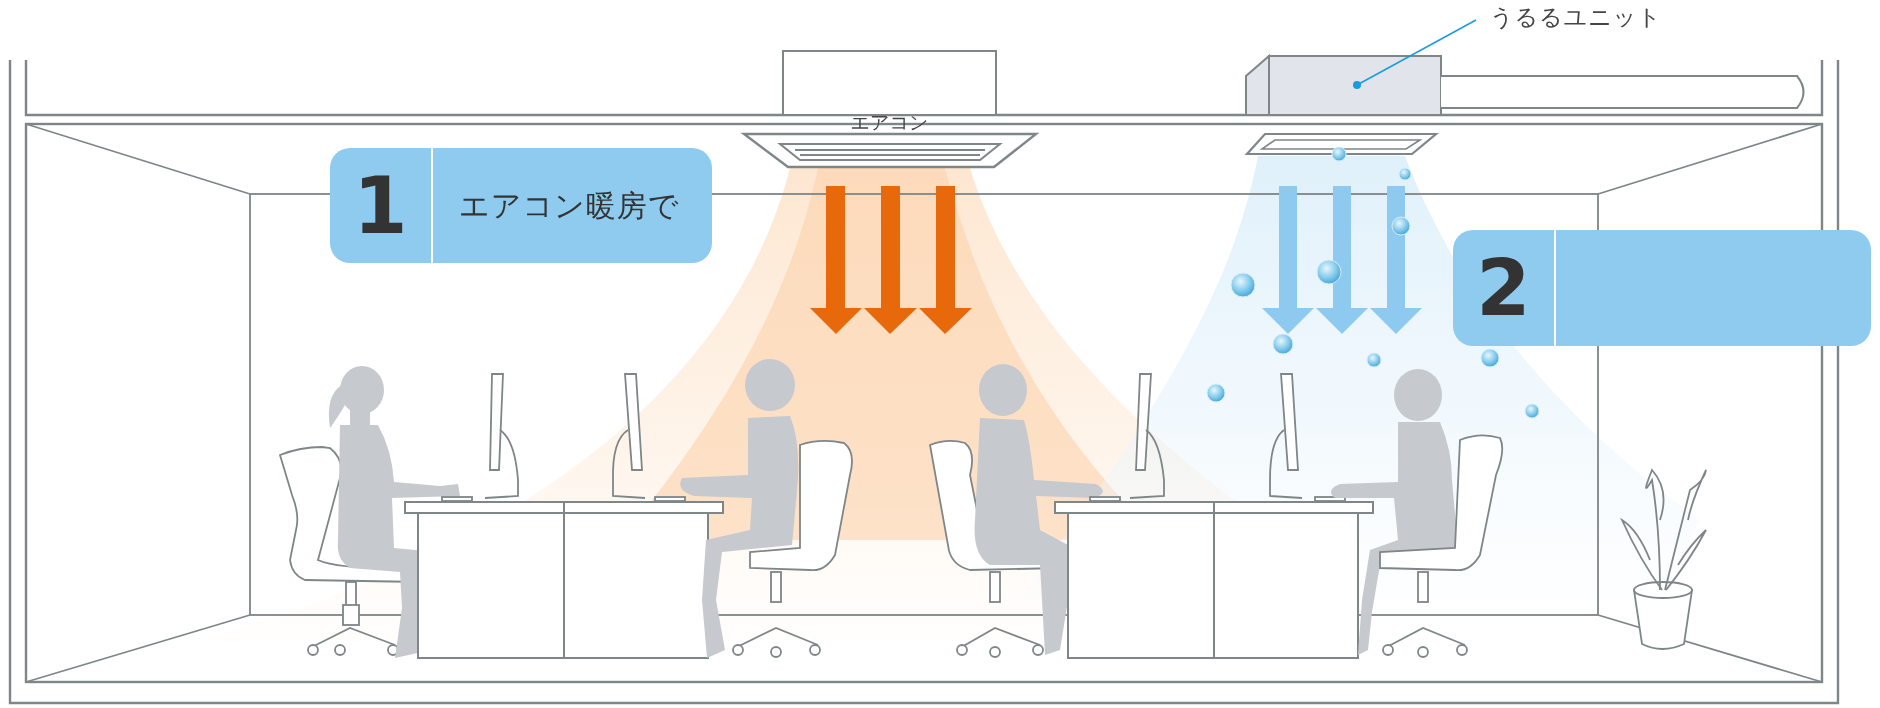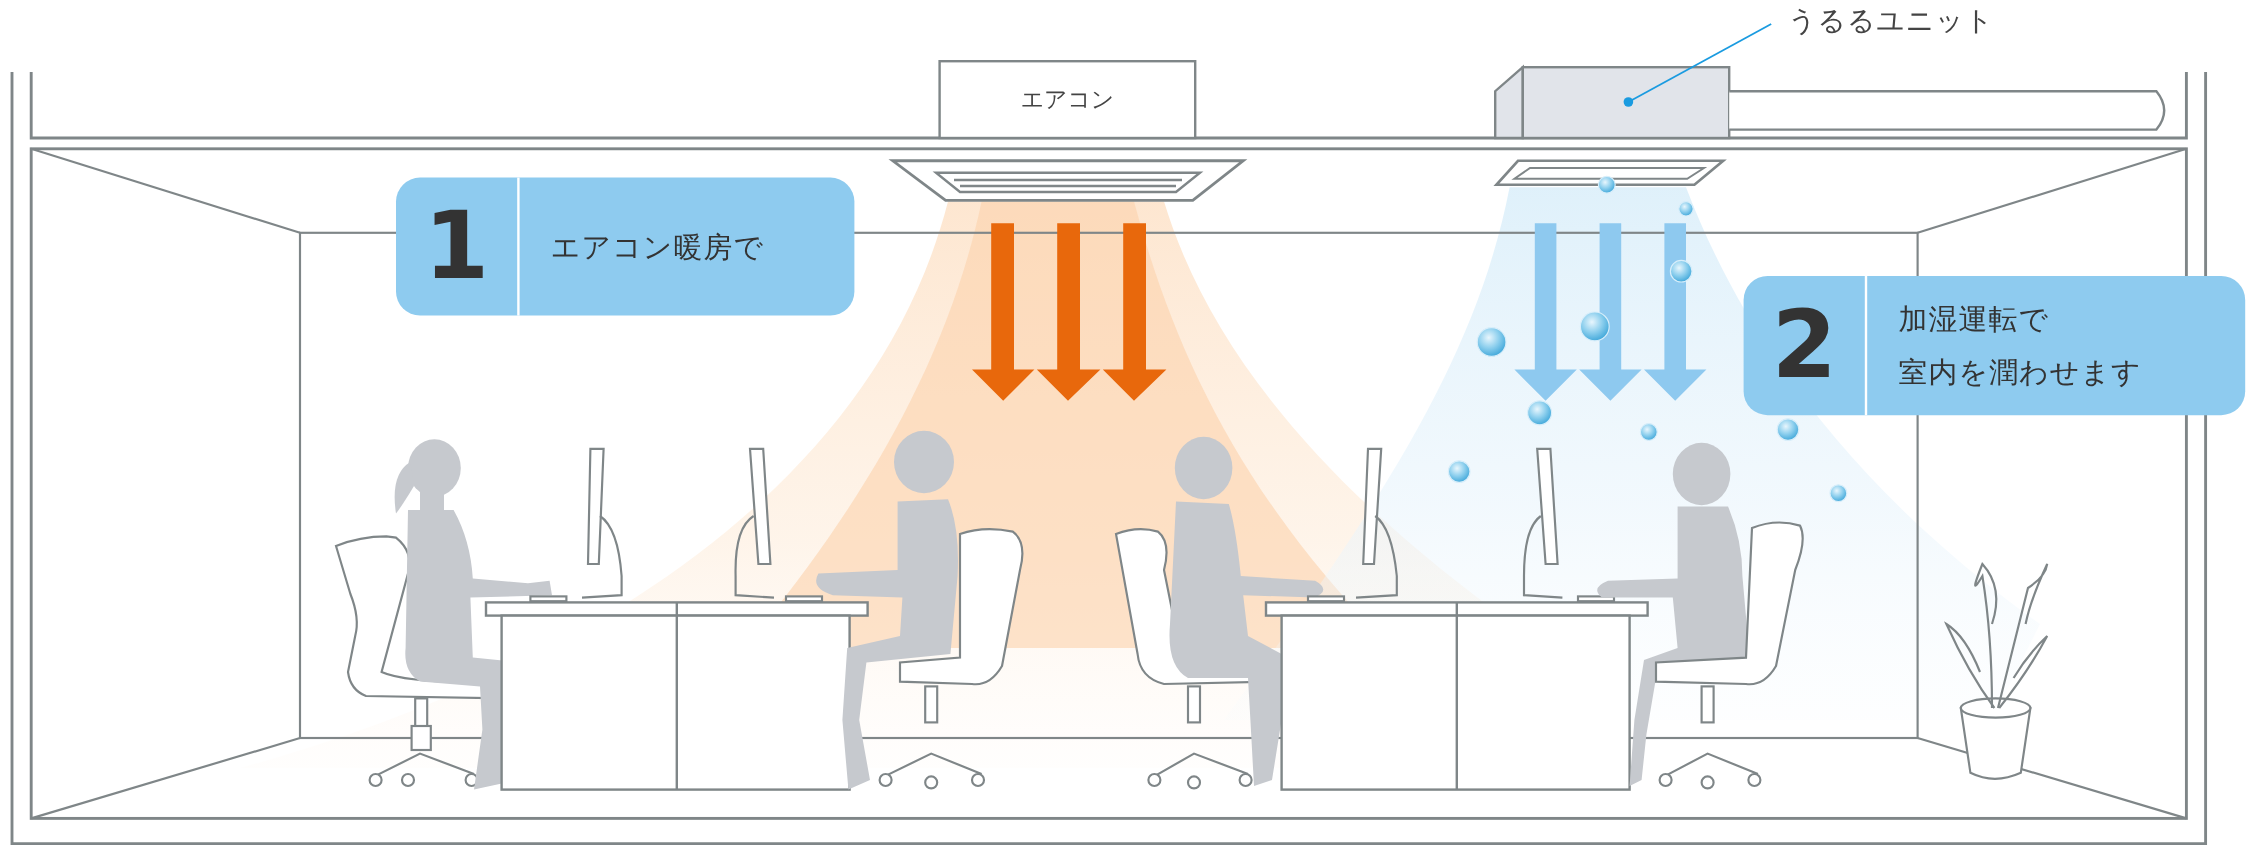--- a/index.html
+++ b/index.html
@@ -4,22 +4,22 @@
 <style>
   html, body { margin:0; padding:0; background:#ffffff; }
   body { width:1880px; height:708px; overflow:hidden; position:relative;
          font-family:"DejaVu Sans", "Liberation Sans", sans-serif; }
   #scene { position:absolute; left:0; top:0; }
   .line { fill:none; stroke:#7f8688; stroke-width:2.4; }
   .thin { fill:none; stroke:#7f8688; stroke-width:1.8; }
   .person { fill:#c6c9ce; }
   .badge { position:absolute; background:#8ecbef; border-radius:20px; display:flex; align-items:stretch; color:#333333; }
   .badge .num { display:flex; align-items:center; justify-content:center; font-weight:bold; font-size:78px; border-right:2px solid #ffffff; }
-  .badge .txt { display:flex; flex-direction:column; justify-content:center; padding-left:26px; font-size:24px; line-height:44px; letter-spacing:1px; }
-  .label-box { position:absolute; text-align:center; font-size:19px; color:#444; }
+  .badge .txt { display:flex; flex-direction:column; justify-content:center; padding-left:26px; font-size:30px; line-height:44px; letter-spacing:1px; }
+  .label-box { position:absolute; text-align:center; font-size:19px; color:#444;margin-top:40px; }
   .callout { position:absolute; font-size:23px; color:#444; letter-spacing:1px; }
 </style>
 </head>
 <body>
 
 <svg id="scene" width="1880" height="708" viewBox="0 0 1880 708" xmlns="http://www.w3.org/2000/svg">
   <defs>
     <linearGradient id="warmGrad" x1="0" y1="0" x2="0" y2="1">
       <stop offset="0" stop-color="#fcd0a6" stop-opacity="0.95"></stop>
       <stop offset="0.6" stop-color="#fde3c8" stop-opacity="0.7"></stop>
@@ -210,17 +210,13 @@
 
 <div class="badge" style="left:330px; top:148px; width:382px; height:115px;">
   <div class="num" style="width:101px;">1</div>
   <div class="txt">
     <span>エアコン暖房で</span>
   </div>
 </div>
 
 <div class="badge" style="left:1453px; top:230px; width:418px; height:116px;">
   <div class="num" style="width:101px;">2</div>
-  <div class="txt">
-    <span>加湿運転で</span>
-    <span>室内を潤わせます</span>
-  </div>
 </div>
 
 </body></html>

